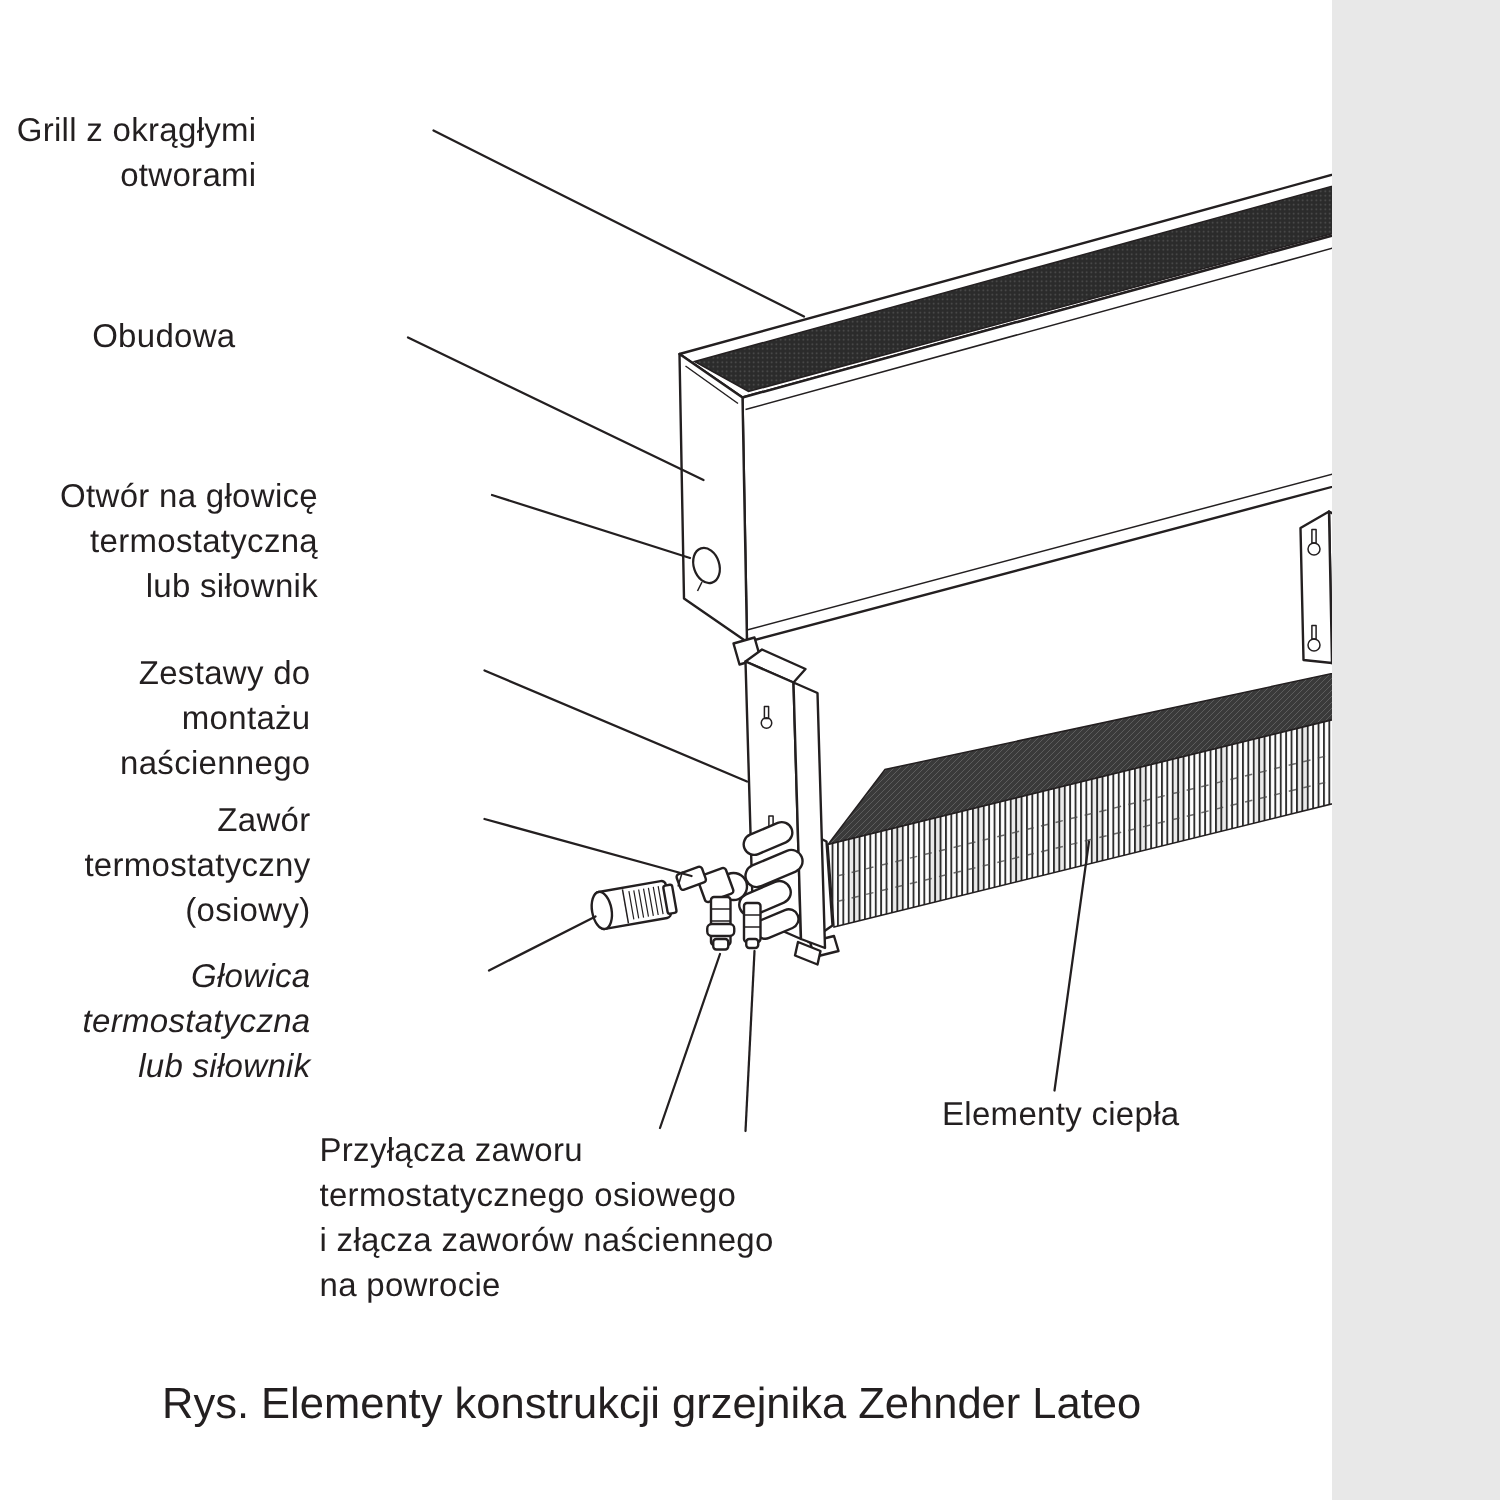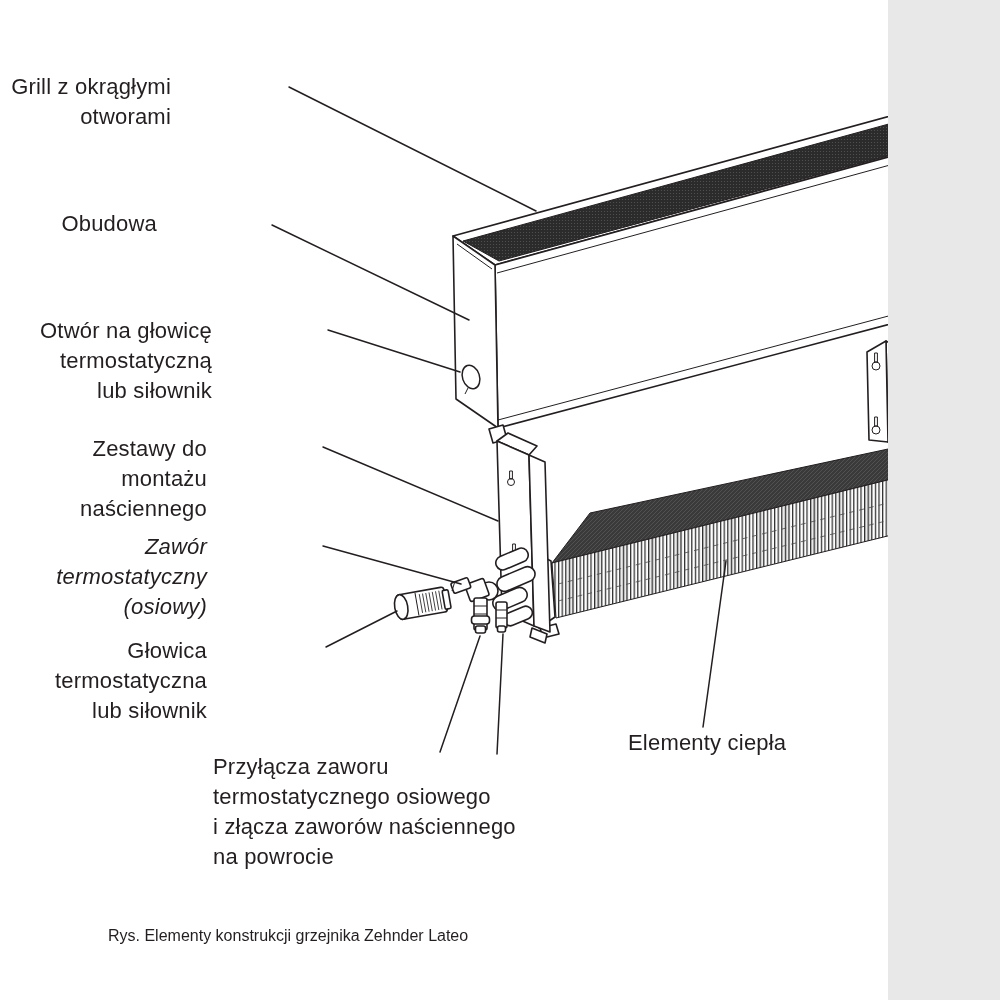--- a/index.html
+++ b/index.html
@@ -15,21 +15,21 @@
     position:relative;width:888px;height:1000px;background:var(--bg);
     font-family:"Liberation Sans","DejaVu Sans",sans-serif;overflow:hidden;
   }
   #drawing{position:absolute;left:0;top:0;width:1000px;height:1000px;}
   .label{
     position:absolute;color:var(--text-color);font-size:22px;line-height:30px;
     white-space:pre-line;letter-spacing:0.2px;
   }
   .label.r{text-align:right;}
   .caption{
-    position:absolute;color:var(--text-color);font-size:16px;line-height:28px;
+    position:absolute;color:var(--text-color);font-size:29px;line-height:28px;
     white-space:nowrap;
   }
   
   .ln{fill:none;stroke:var(--line-color);stroke-width:1.5;stroke-linecap:round;}
   .face{fill:#ffffff;stroke:var(--line-color);stroke-width:1.6;stroke-linejoin:round;}
   .thin{fill:none;stroke:var(--line-color);stroke-width:1;stroke-linejoin:round;}
   .leader{fill:none;stroke:var(--line-color);stroke-width:1.5;stroke-linecap:round;}
   .hole{fill:#ffffff;stroke:var(--line-color);stroke-width:1.5;}
   .dark{stroke:var(--line-color);stroke-width:1;}
 </style>
@@ -184,24 +184,24 @@
   </svg>
 
   <div class="label r" style="right:717px;top:72px;">Grill z okrągłymi
 otworami</div>
   <div class="label r" style="right:731px;top:209px;">Obudowa</div>
   <div class="label r" style="right:676px;top:316px;margin-left:36px;">Otwór na głowicę
 termostatyczną
 lub siłownik</div>
   <div class="label r" style="right:681px;top:434px;margin-left:16px;">Zestawy do montażu
 naściennego</div>
-  <div class="label r" style="right:681px;top:532px;font-style:italic;">Zawór
+  <div class="label r" style="right:681px;top:532px;">Zawór
 termostatyczny
 (osiowy)</div>
-  <div class="label r" style="right:681px;top:636px;">Głowica
+  <div class="label r" style="right:681px;top:636px;font-style:italic;">Głowica
 termostatyczna
 lub siłownik</div>
   <div class="label" style="left:213px;top:752px;">Przyłącza zaworu
 termostatycznego osiowego
 i złącza zaworów naściennego
 na powrocie</div>
   <div class="label" style="left:628px;top:728px;">Elementy ciepła</div>
 
   <div class="caption" style="left:108px;top:922px;">Rys. Elementy konstrukcji grzejnika Zehnder Lateo</div>
 </div>

